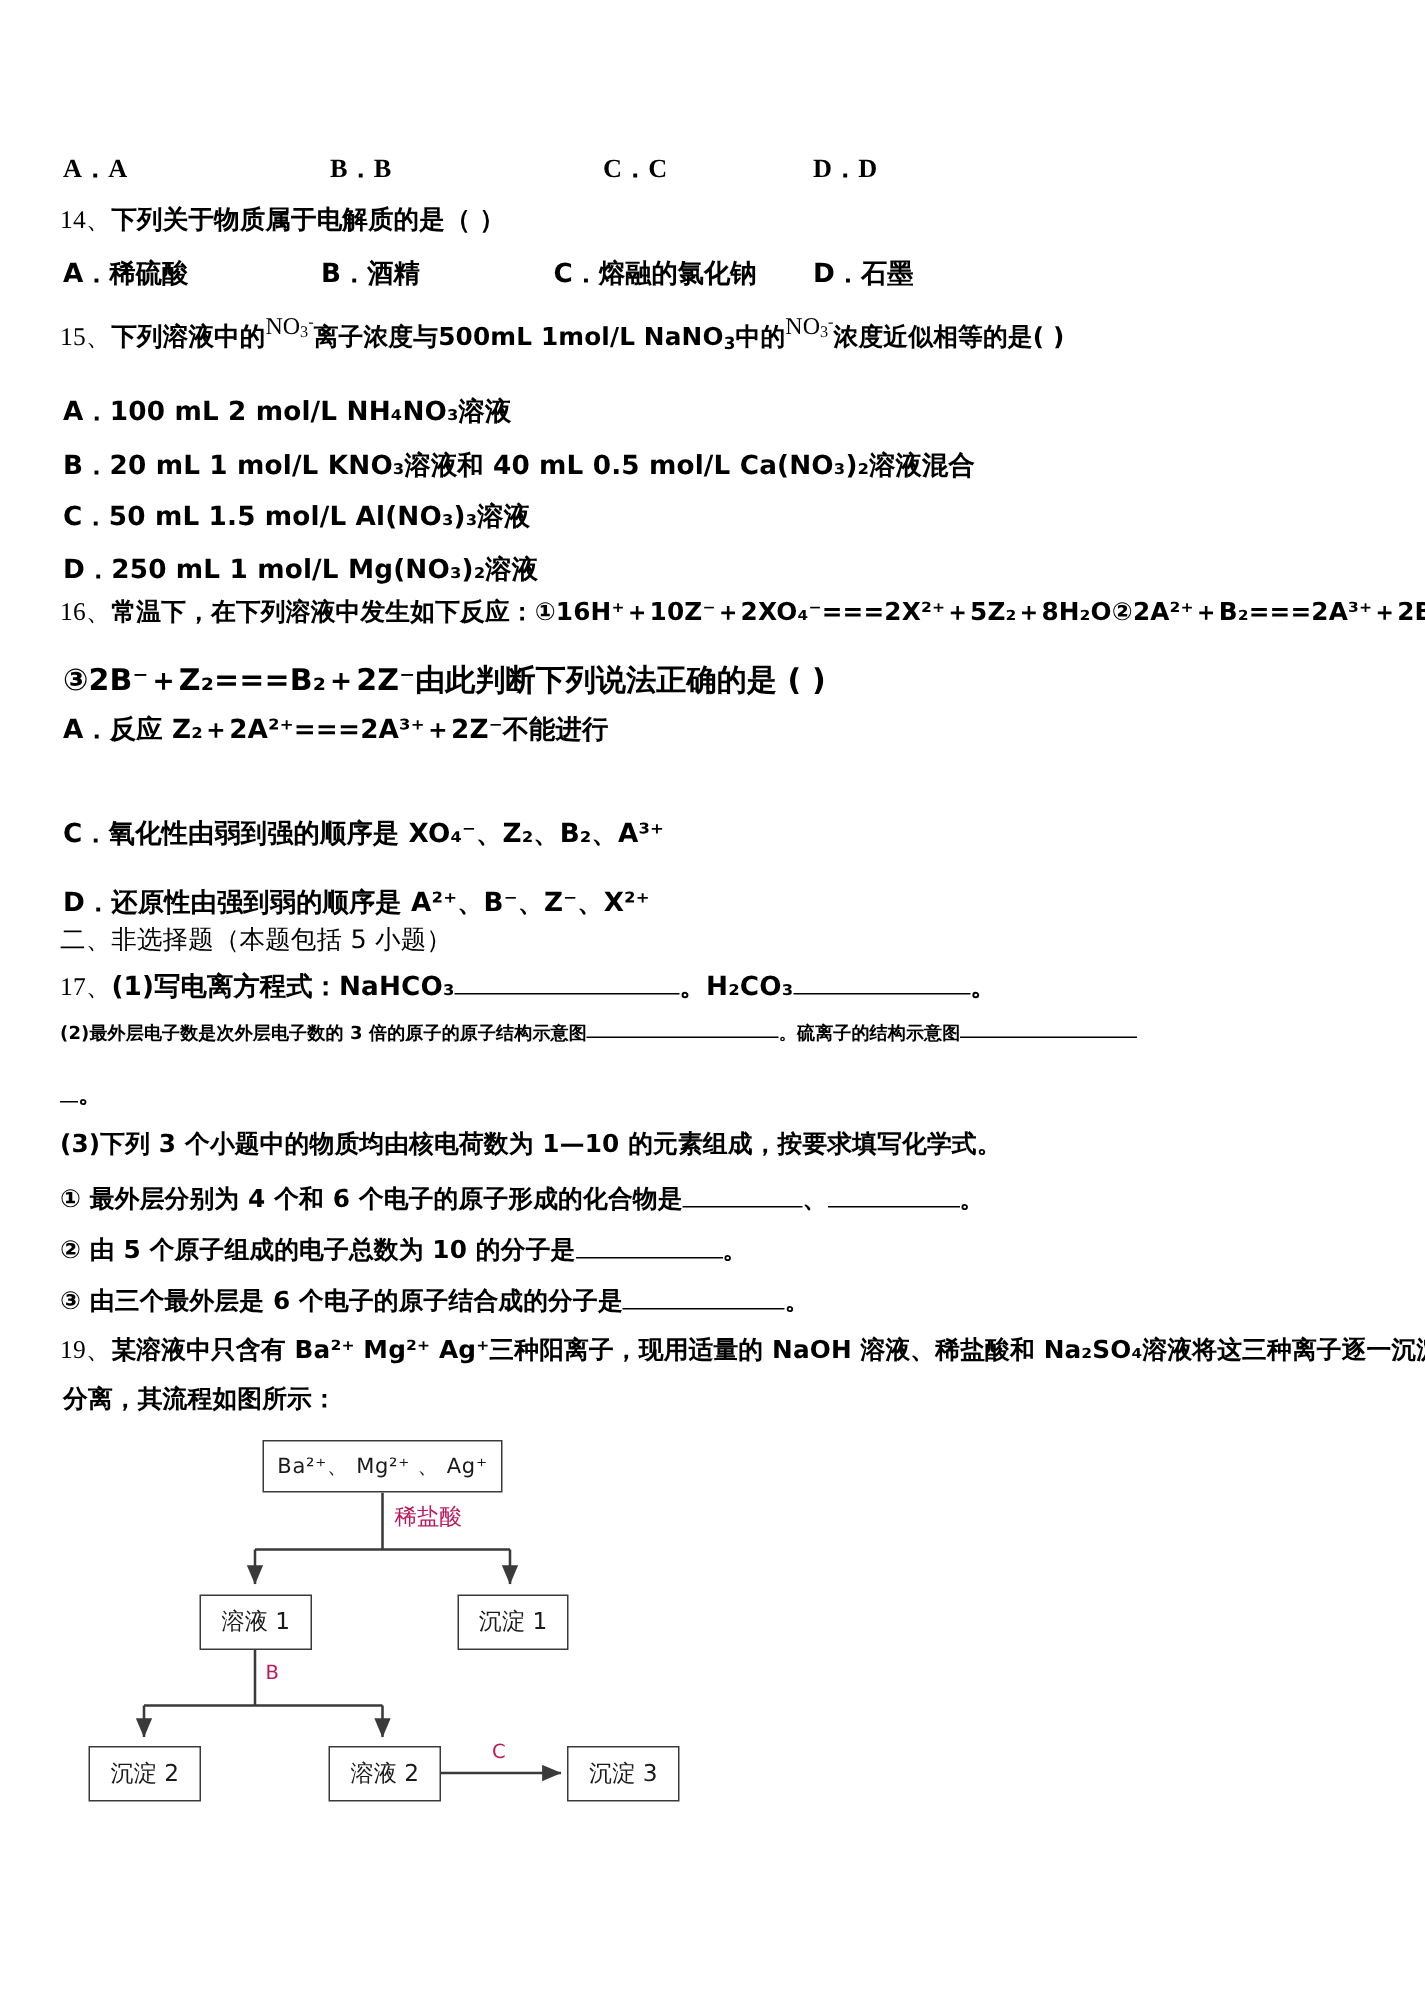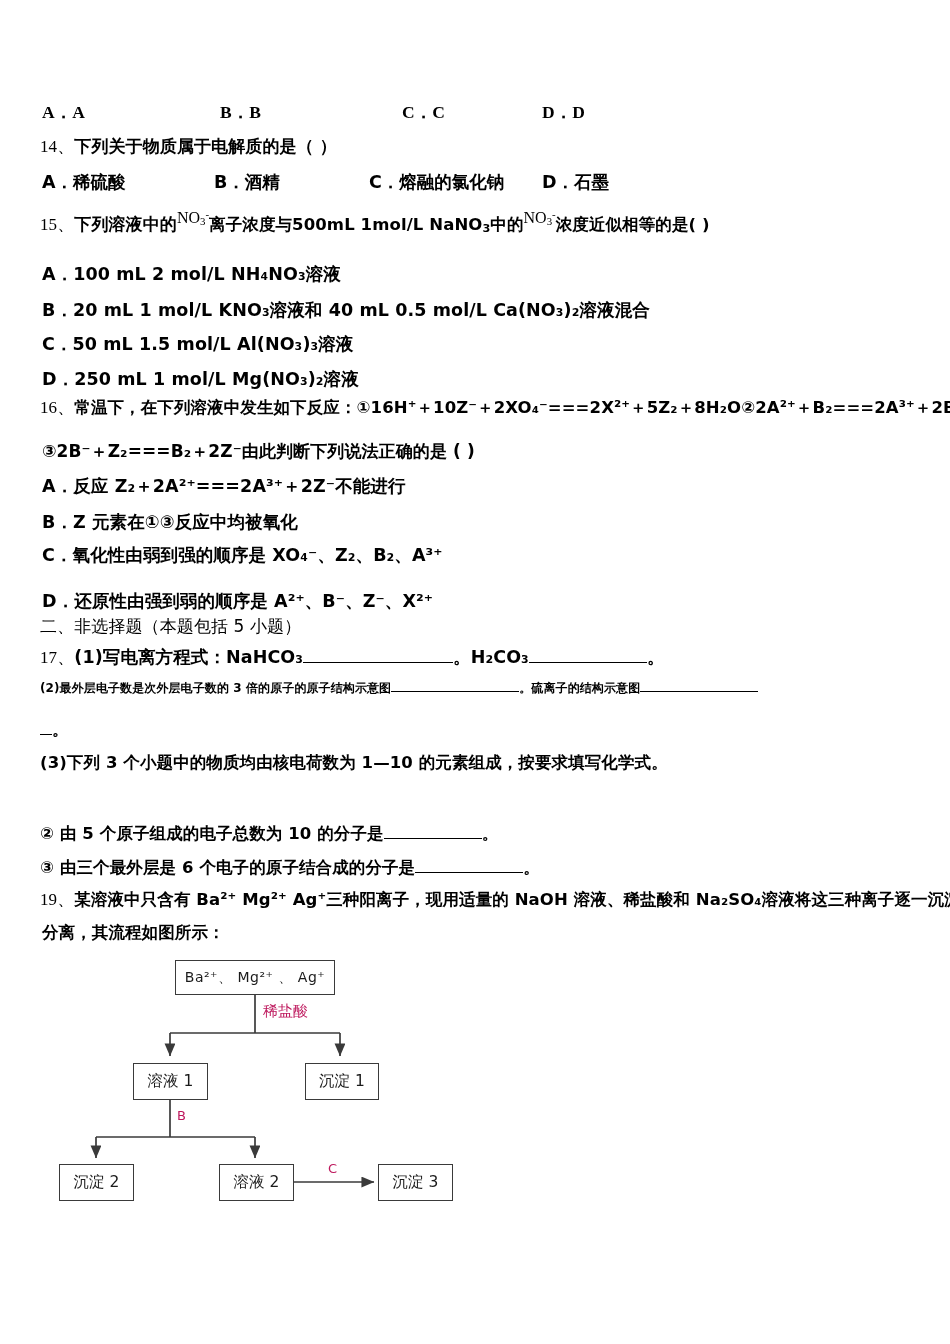--- a/index.html
+++ b/index.html
@@ -137,41 +137,43 @@
     <span class="qnum">15、</span><span class="cjk" style="font-size:17px;">下列溶液中的</span><span class="no3"><span>NO</span><sub>3</sub><sup>-</sup></span><span class="cjk" style="font-size:16.5px;"><span>离子浓度与500mL 1mol/L NaNO</span><sub>3</sub><span>中的</span></span><span class="no3"><span>NO</span><sub>3</sub><sup>-</sup></span><span class="cjk" style="font-size:16.5px;">浓度近似相等的是(   )</span>
   </div>
   <div class="ln cjk" style="left:42px; top:262px;">A．100 mL 2 mol/L NH₄NO₃溶液</div>
   <div class="ln cjk" style="left:42px; top:298px;">B．20 mL 1 mol/L KNO₃溶液和 40 mL 0.5 mol/L Ca(NO₃)₂溶液混合</div>
   <div class="ln cjk" style="left:42px; top:332px;">C．50 mL 1.5 mol/L Al(NO₃)₃溶液</div>
   <div class="ln cjk" style="left:42px; top:367px;">D．250 mL 1 mol/L Mg(NO₃)₂溶液</div>
 
   <div class="ln" style="left:40px; top:396px; font-size:16.5px;">
     <span class="qnum">16、</span><span class="cjk">常温下，在下列溶液中发生如下反应：①16H⁺＋10Z⁻＋2XO₄⁻===2X²⁺＋5Z₂＋8H₂O②2A²⁺＋B₂===2A³⁺＋2B⁻</span>
   </div>
-  <div class="ln cjk" style="left:42px; top:440px; font-size:17px;">③2B⁻＋Z₂===B₂＋2Z⁻由此判断下列说法正确的是 (      )</div>
+  <div class="ln cjk" style="left:42px; top:440px; font-size:20px;">③2B⁻＋Z₂===B₂＋2Z⁻由此判断下列说法正确的是 (      )</div>
   <div class="ln cjk" style="left:42px; top:474px;">A．反应 Z₂＋2A²⁺===2A³⁺＋2Z⁻不能进行</div>
-  <div class="ln cjk" style="left:42px; top:510px;">B．Z 元素在①③反应中均被氧化</div>
   <div class="ln cjk" style="left:42px; top:543px;">C．氧化性由弱到强的顺序是 XO₄⁻、Z₂、B₂、A³⁺</div>
   <div class="ln cjk" style="left:42px; top:578px;margin-top:11px;">D．还原性由强到弱的顺序是 A²⁺、B⁻、Z⁻、X²⁺</div>
 
   <div class="ln cjk" style="left:40px; top:615px; font-weight:normal; font-size:17px;">二、非选择题（本题包括 5 小题）</div>
 
   <div class="ln" style="left:40px; top:645px;">
     <span class="qnum">17、</span><span class="cjk">(1)写电离方程式：NaHCO₃</span><span class="blank" style="width:150px;"></span><span class="cjk">。H₂CO₃</span><span class="blank" style="width:118px;"></span><span class="cjk">。</span>
   </div>
 
   <div class="ln cjk" style="left:40px; top:680px; font-size:12px;">
     <span>(2)最外层电子数是次外层电子数的 3 倍的原子的原子结构示意图</span><span class="blank" style="width:128px;"></span><span>。硫离子的结构示意图</span><span class="blank" style="width:118px;"></span>
   </div>
   <div class="ln cjk" style="left:40px; top:718px; font-size:16.5px;">
     <span class="blank" style="width:12px;"></span><span>。</span>
   </div>
 
   <div class="ln cjk" style="left:40px; top:752px; font-size:16.5px;">(3)下列 3 个小题中的物质均由核电荷数为 1—10 的元素组成，按要求填写化学式。</div>
 
+  <div class="ln cjk" style="left:40px; top:788px; font-size:16.5px;">
+    <span>① 最外层分别为 4 个和 6 个电子的原子形成的化合物是</span><span class="blank" style="width:80px;"></span><span>、</span><span class="blank" style="width:88px;"></span><span>。</span>
+  </div>
 
   <div class="ln cjk" style="left:40px; top:822px; font-size:16.5px;">
     <span>② 由 5 个原子组成的电子总数为 10 的分子是</span><span class="blank" style="width:98px;"></span><span>。</span>
   </div>
 
   <div class="ln cjk" style="left:40px; top:856px; font-size:16.5px;">
     <span>③ 由三个最外层是 6 个电子的原子结合成的分子是</span><span class="blank" style="width:108px;"></span><span>。</span>
   </div>
 
   <div class="ln" style="left:40px; top:888px; font-size:16.5px;">

